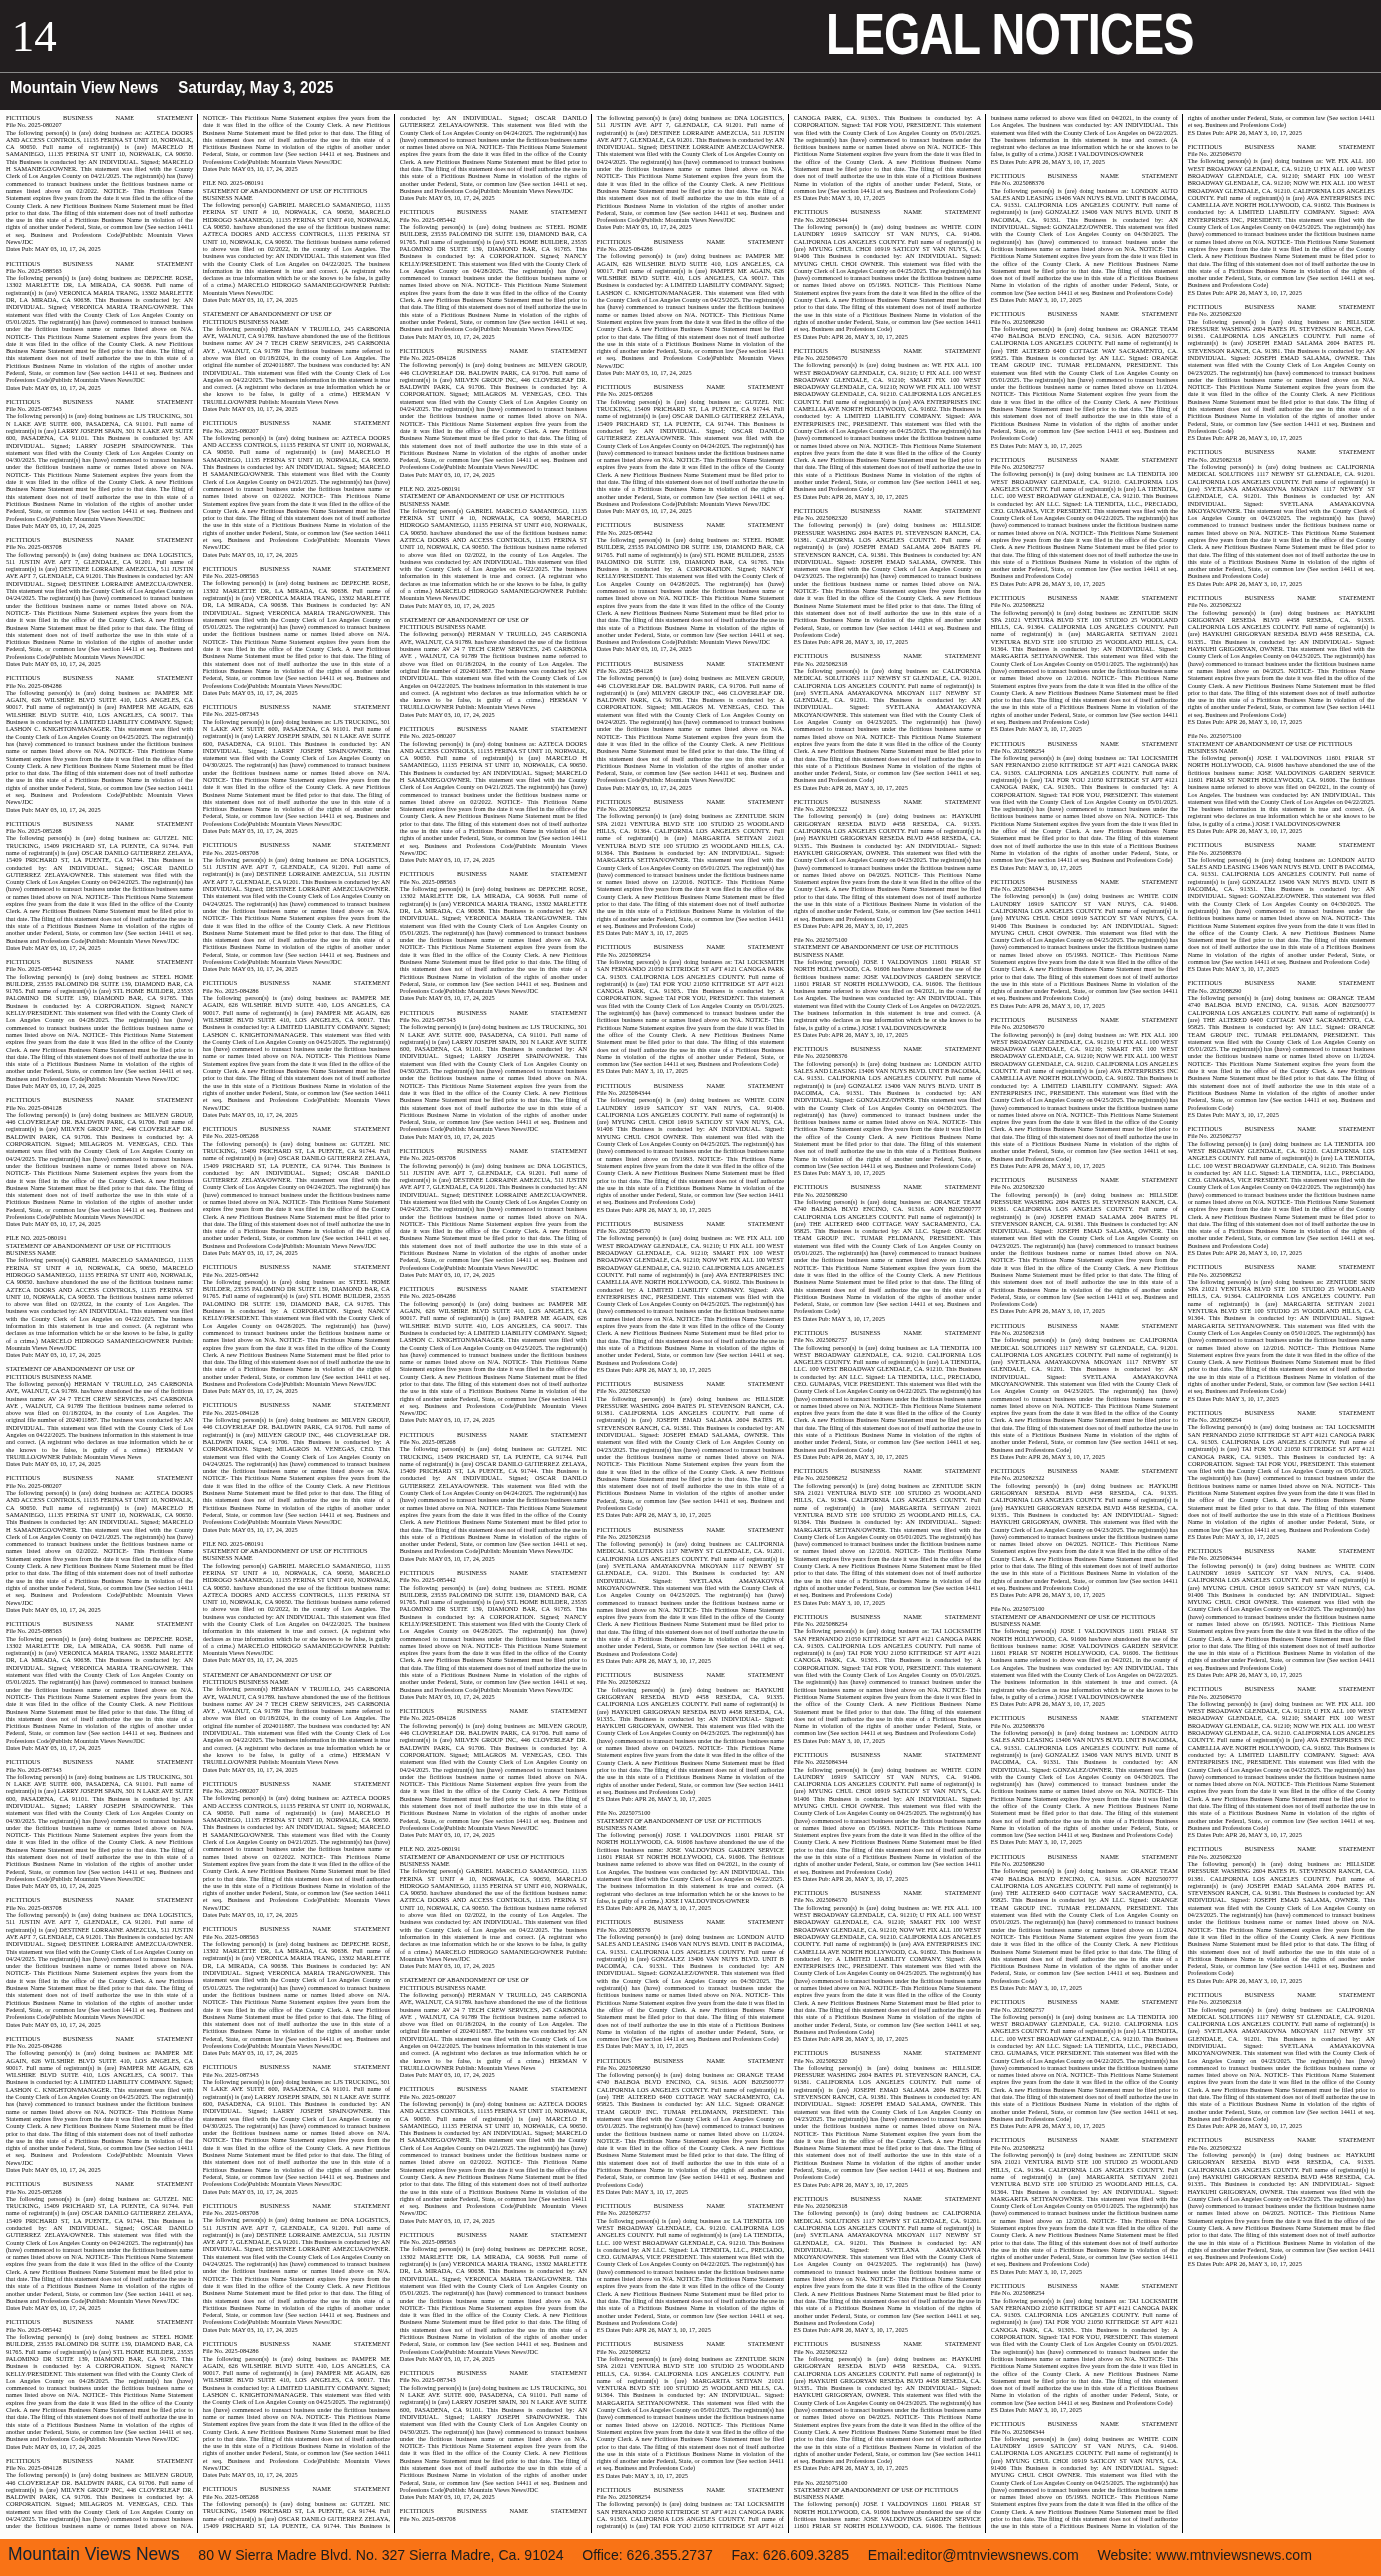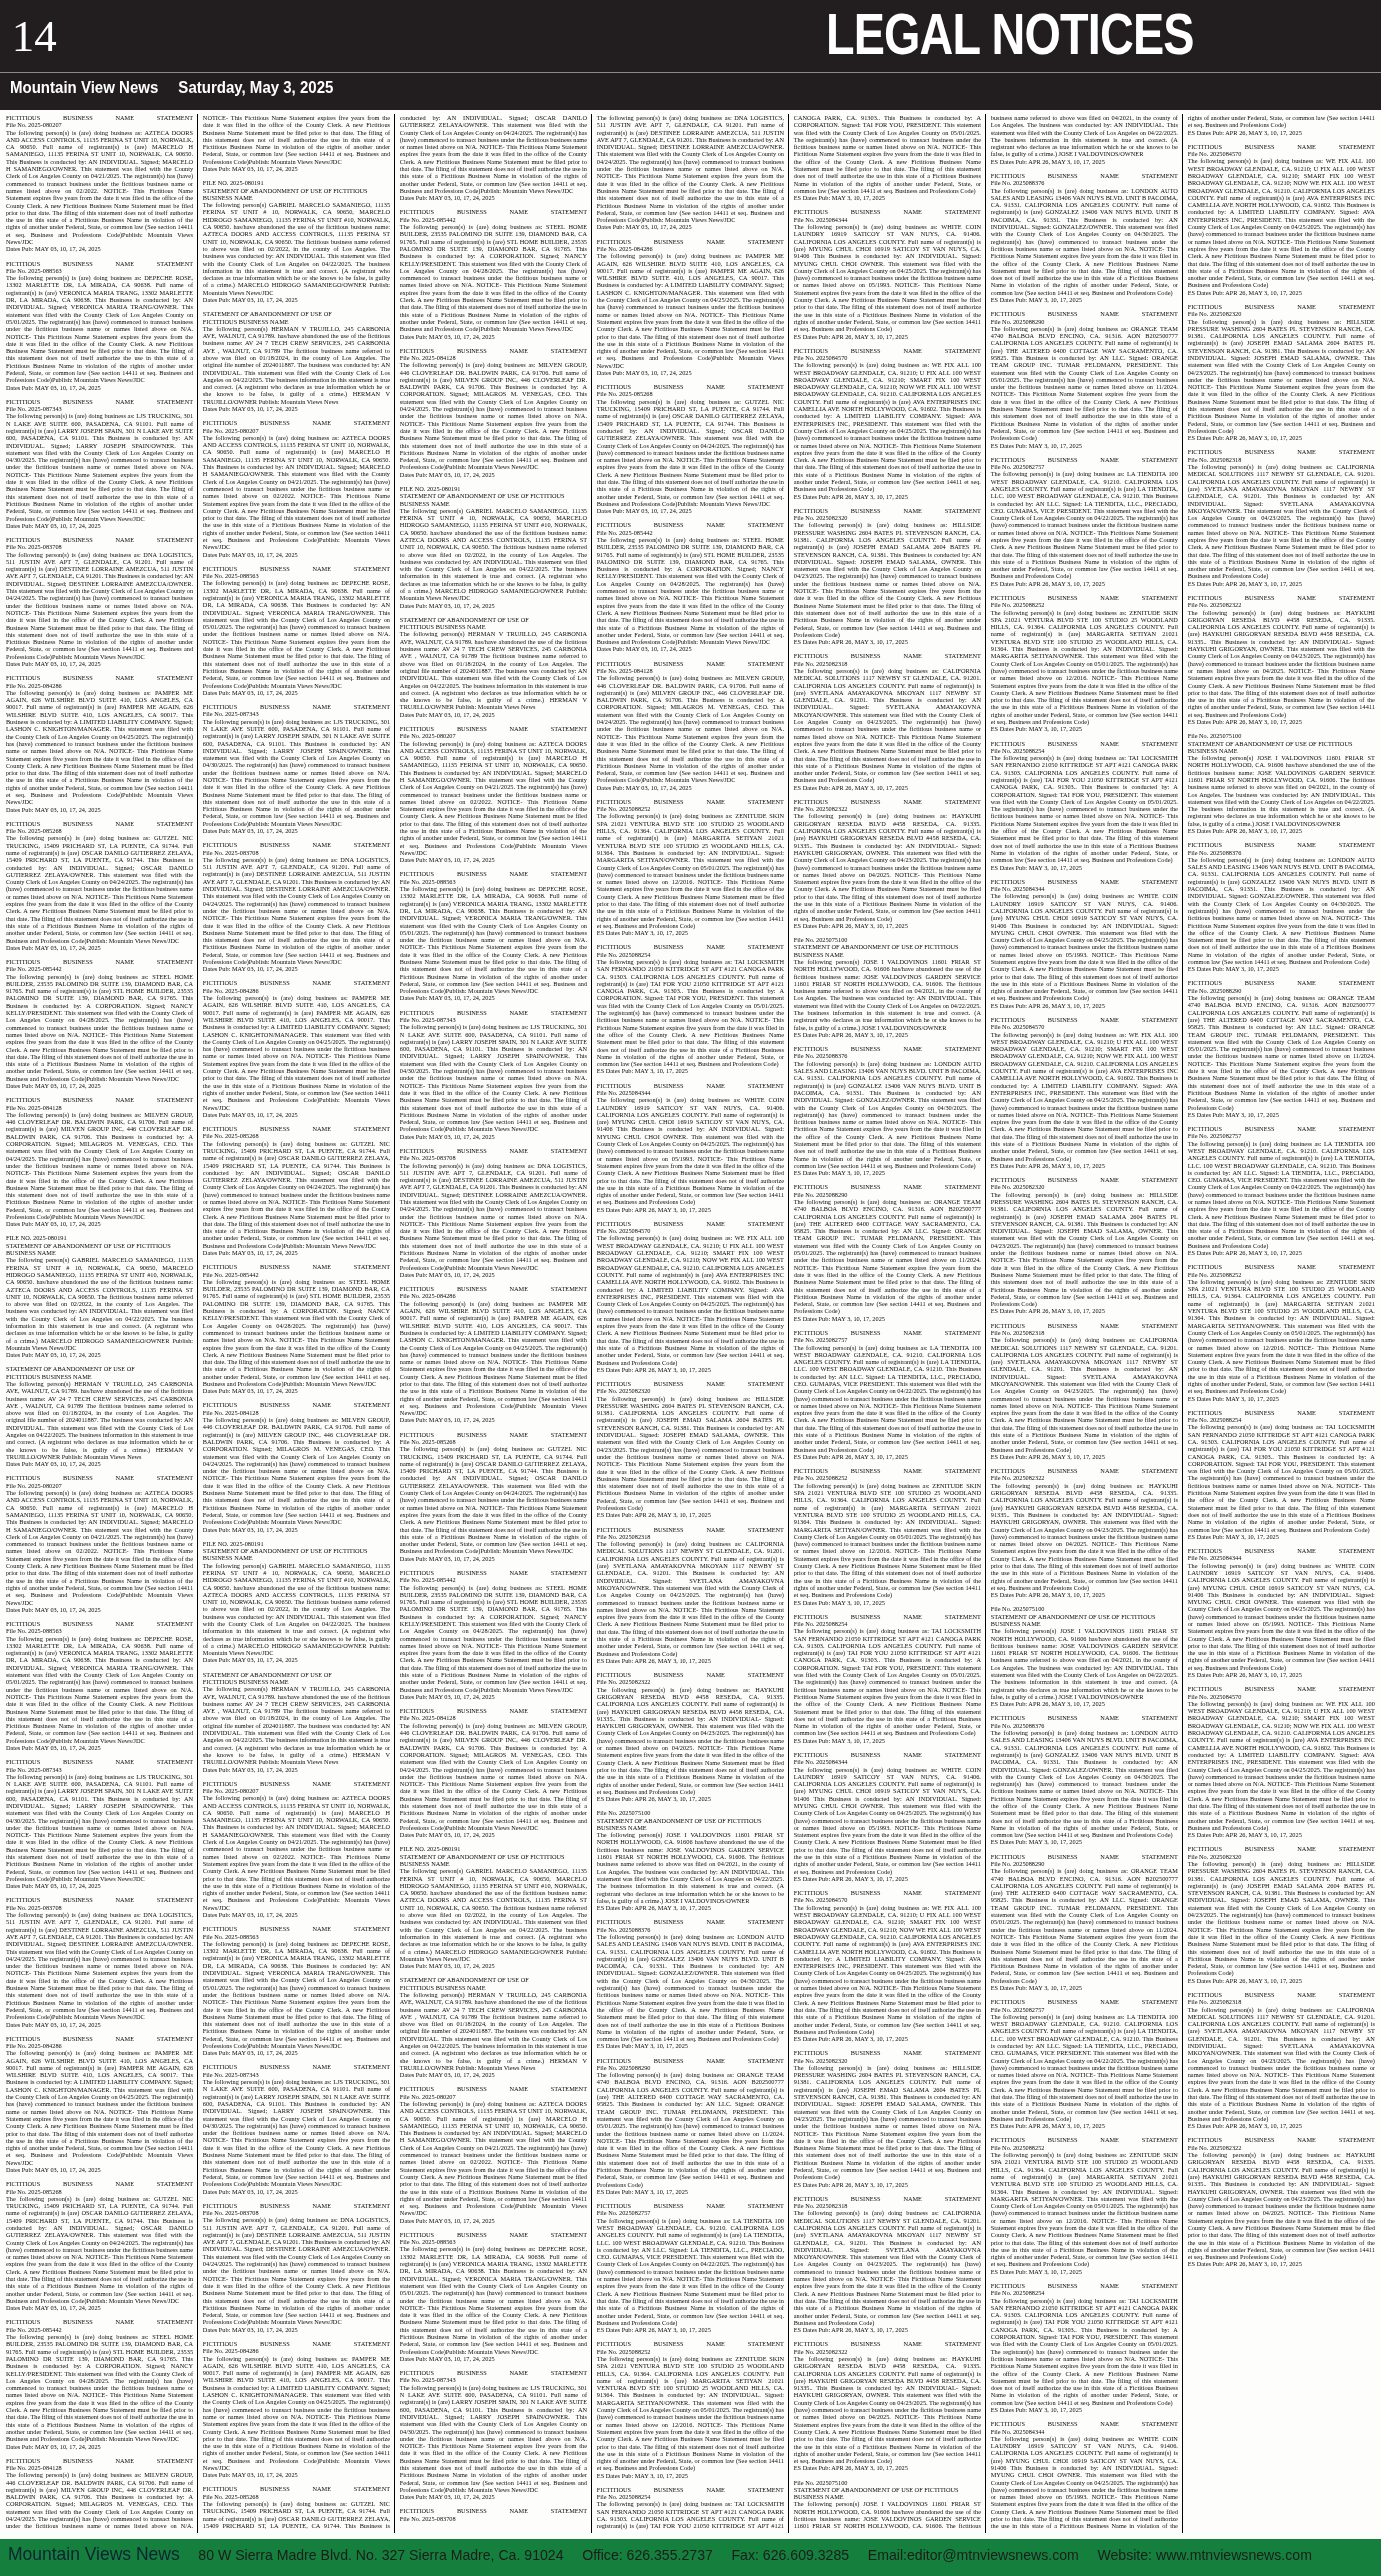--- a/index.html
+++ b/index.html
@@ -23,21 +23,21 @@
   .columns{position:absolute;top:114px;left:5.9px;width:1369px;height:2419px;
            column-count:7;column-gap:9.8px;column-rule:1px solid #000;column-fill:auto;
            overflow:hidden;font-size:6.3px;line-height:7.3px;text-align:justify;}
   .notice{margin:0 0 6.9px 0;}
   .n-head{text-align:justify;text-align-last:justify;}
   .n-head.plain{text-align-last:auto;}
   .n-file{text-align:left;}
   .n-body{text-align:justify;}
   .n-dates{text-align:left;}
   
-  .ftr{position:absolute;left:0;bottom:0;width:1381px;height:37px;background:#15803d;
+  .ftr{position:absolute;left:0;bottom:0;width:1381px;height:37px;background:#f97316;
        font-family:"Liberation Sans",sans-serif;color:#1c1c1c;}
   .ftr-inner{position:absolute;left:7.8px;top:3.9px;white-space:nowrap;
        transform:scaleX(.94);transform-origin:left top;font-size:15px;}
   .ftr-name{font-size:18.6px;margin-right:13.7px;color:#123;}
   .ftr-inner span{margin-right:15.7px;}
 </style>
 </head>
 <body>
 
 <div class="page">

